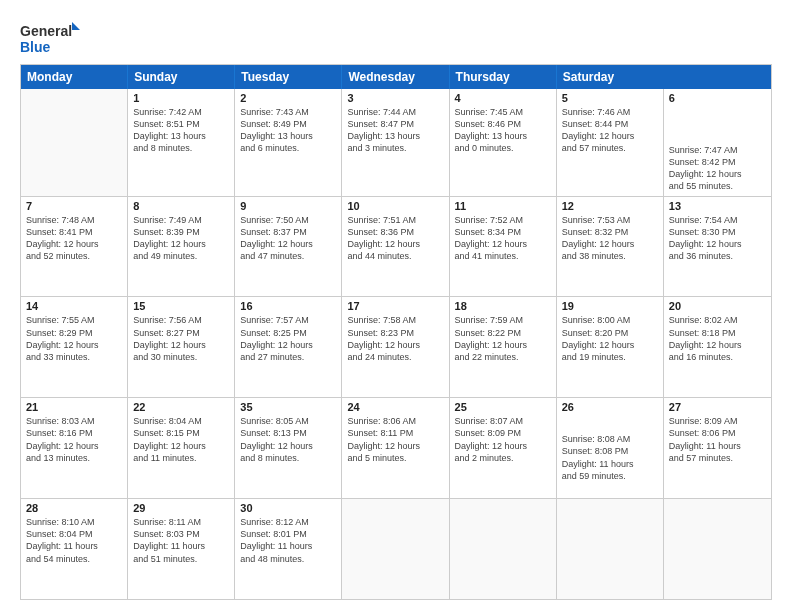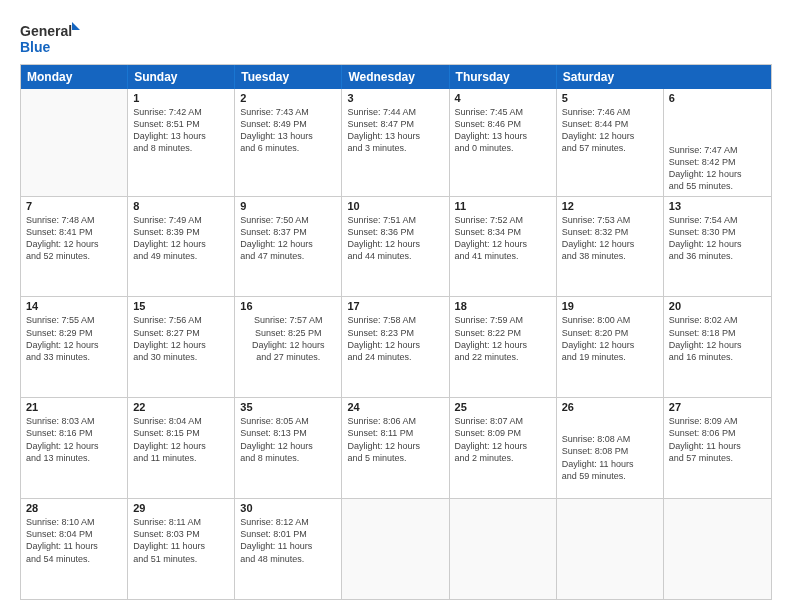--- a/index.html
+++ b/index.html
@@ -232,21 +232,21 @@
           </div>
           <div class="cal-cell">
             <span class="day-num">15</span>
             <div class="cell-info" style="white-space: pre-line;">Sunrise: 7:56 AM
 Sunset: 8:27 PM
 Daylight: 12 hours
 and 30 minutes.</div>
           </div>
           <div class="cal-cell">
             <span class="day-num">16</span>
-            <div class="cell-info" style="white-space: pre-line; text-align: center;">Sunrise: 7:57 AM
+            <div class="cell-info" style="white-space: pre-line;">Sunrise: 7:57 AM
 Sunset: 8:25 PM
 Daylight: 12 hours
 and 27 minutes.</div>
           </div>
           <div class="cal-cell">
             <span class="day-num">17</span>
             <div class="cell-info" style="white-space: pre-line;">Sunrise: 7:58 AM
 Sunset: 8:23 PM
 Daylight: 12 hours
 and 24 minutes.</div>

